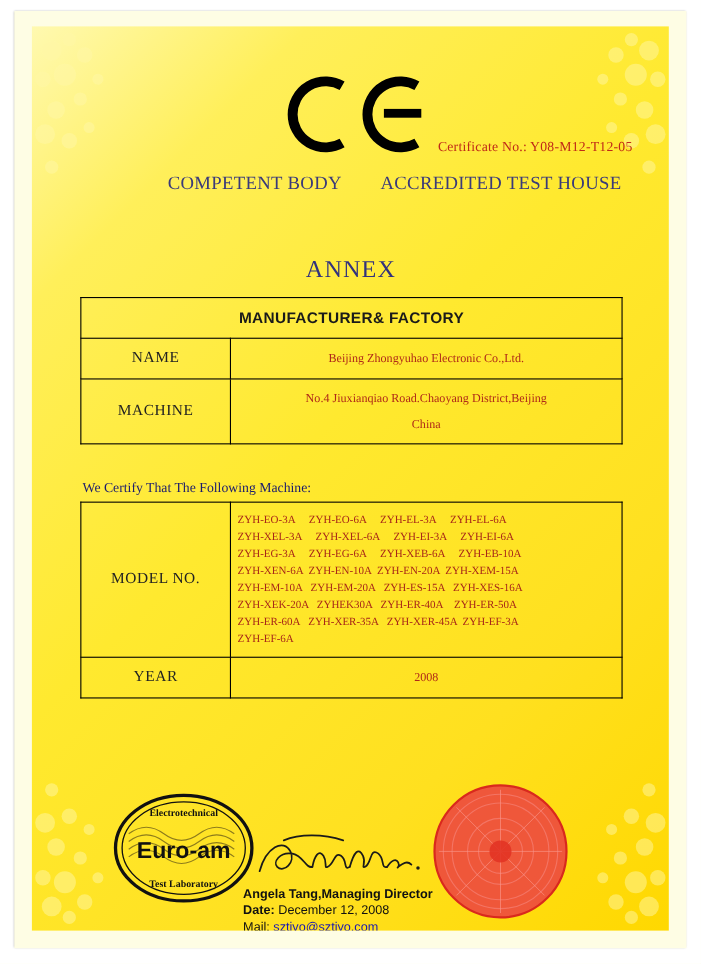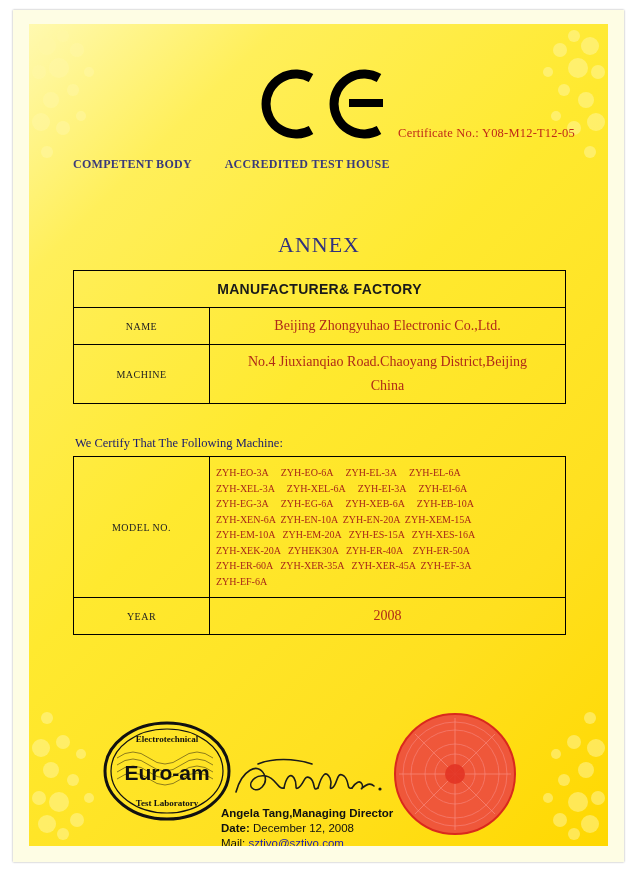--- a/index.html
+++ b/index.html
@@ -84,26 +84,25 @@
     white-space: nowrap;
     letter-spacing: .2px;
   }
   .cert-no .lbl { color: #c02a18; }
 
   .bodies {
     position: absolute;
     left: 0;
     top: 119px;
     width: 492px;
-    text-align: left;
-    font-family: "Liberation Serif", serif;
-    font-size: 12px;
+    text-align: right;
+    font-family: "Liberation Serif", serif;
+    font-size: 17px;
     color: #3a3a7a;
     letter-spacing: .3px;
-    font-weight: bold;
   }
   .bodies span { display: inline-block; }
   .bodies .gap { width: 26px; }
 
   .title1 {
     position: absolute;
     left: 0;
     top: 155px;
     width: 492px;
     text-align: center;
@@ -150,28 +149,28 @@
     font-family: "Liberation Sans", sans-serif;
     font-weight: bold;
     font-size: 14px;
     color: #1a1a1a;
     height: 30px;
     letter-spacing: .3px;
   }
   .lbl-cell {
     text-align: center;
     font-family: "Liberation Serif", serif;
-    font-size: 10px;
+    font-size: 14px;
     color: #222;
     letter-spacing: .5px;
   }
   .val-cell {
     text-align: center;
     font-family: "Liberation Serif", serif;
-    font-size: 14px;
+    font-size: 11px;
     color: #b02a18;
     padding: 4px 6px;
   }
   .row-h36 td { height: 36px; }
   .row-h58 td { height: 58px; }
 
   .certify {
     position: absolute;
     left: 2px;
     top: 398px;

